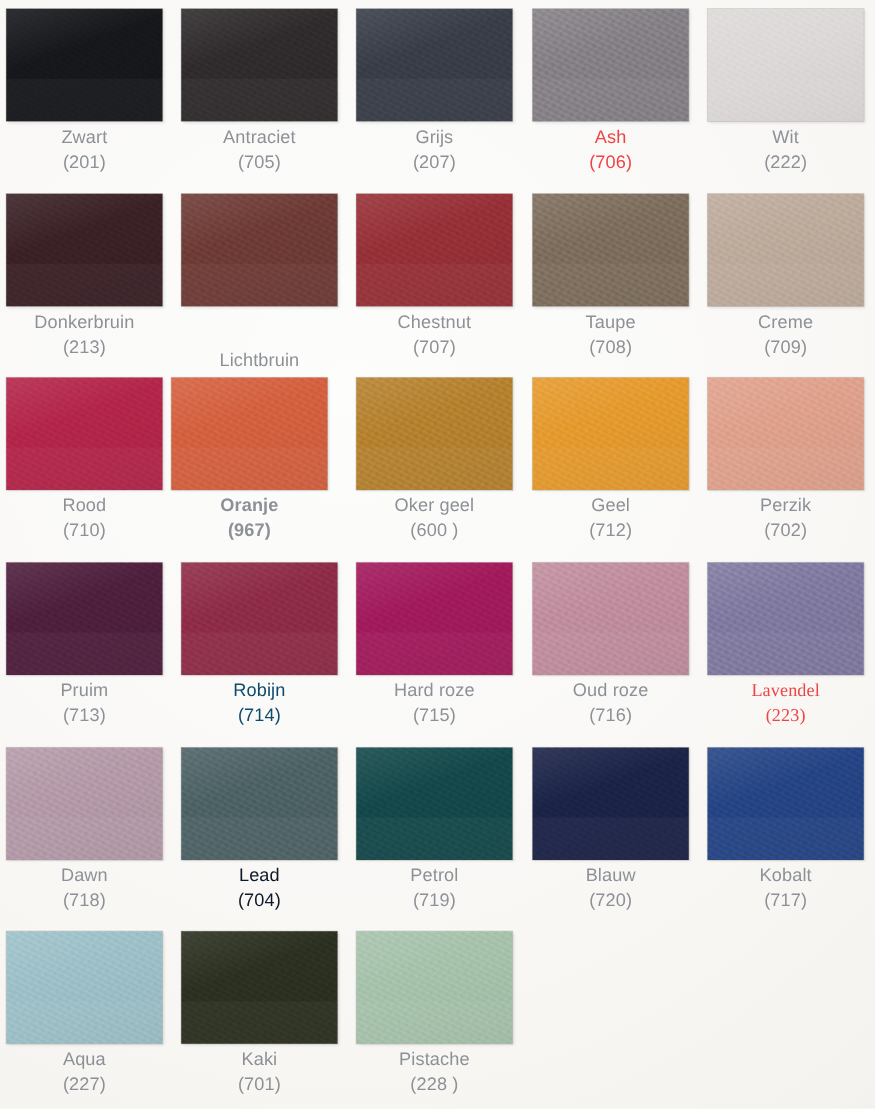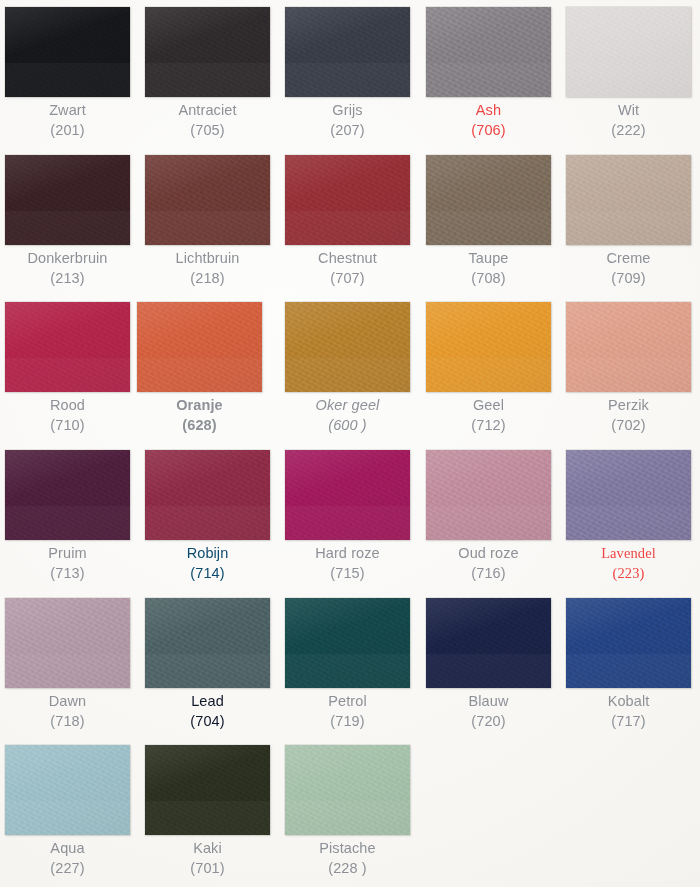--- a/index.html
+++ b/index.html
@@ -158,21 +158,21 @@
           <span class="sheen"></span>
         </div>
         <div class="caption" style="color: rgb(141, 145, 151);"><span class="name">Donkerbruin</span><span class="code">(213)</span></div>
       </div>
       <div class="swatch-cell" style="left: 145px;">
         <div class="chip" style="background: rgb(110, 59, 54);">
           <span class="grain"></span>
           <span class="seam"></span>
           <span class="sheen"></span>
         </div>
-        <div class="caption" style="color: rgb(141, 145, 151);"><span class="name">Lichtbruin</span><span class="code">(218)</span></div>
+        <div class="caption" style="color: rgb(141, 145, 151); margin-top: 31px;"><span class="name">Lichtbruin</span><span class="code">(218)</span></div>
       </div>
       <div class="swatch-cell" style="left: 285px;">
         <div class="chip" style="background: rgb(150, 48, 55);">
           <span class="grain"></span>
           <span class="seam"></span>
           <span class="sheen"></span>
         </div>
         <div class="caption" style="color: rgb(141, 145, 151);"><span class="name">Chestnut</span><span class="code">(707)</span></div>
       </div>
       <div class="swatch-cell" style="left: 426px;">
@@ -200,23 +200,23 @@
           <span class="sheen"></span>
         </div>
         <div class="caption" style="color: rgb(141, 145, 151);"><span class="name">Rood</span><span class="code">(710)</span></div>
       </div>
       <div class="swatch-cell" style="left: 137px; font-weight: bold;">
         <div class="chip" style="background: rgb(212, 96, 63);">
           <span class="grain"></span>
           <span class="seam"></span>
           <span class="sheen"></span>
         </div>
-        <div class="caption" style="color: rgb(141, 145, 151);"><span class="name">Oranje</span><span class="code">(628)</span></div>
-      </div>
-      <div class="swatch-cell" style="left: 285px; font-style: italic;">
+        <div class="caption" style="color: rgb(141, 145, 151);"><span class="name">Oranje</span><span class="code">(967)</span></div>
+      </div>
+      <div class="swatch-cell" style="left: 285px;">
         <div class="chip" style="background: rgb(181, 129, 47);">
           <span class="grain"></span>
           <span class="seam"></span>
           <span class="sheen"></span>
         </div>
         <div class="caption" style="color: rgb(141, 145, 151);"><span class="name">Oker geel</span><span class="code">(600 )</span></div>
       </div>
       <div class="swatch-cell" style="left: 426px;">
         <div class="chip" style="background: rgb(229, 154, 46);">
           <span class="grain"></span>

